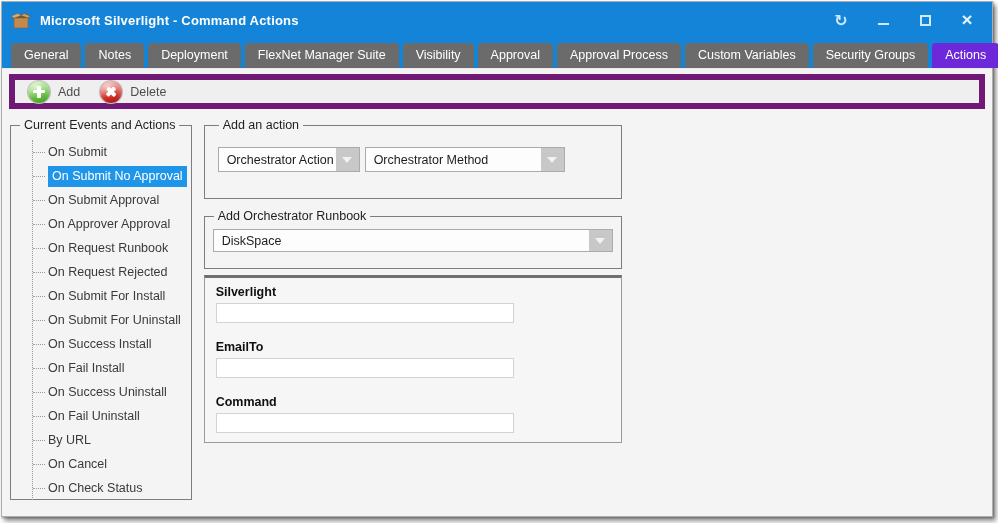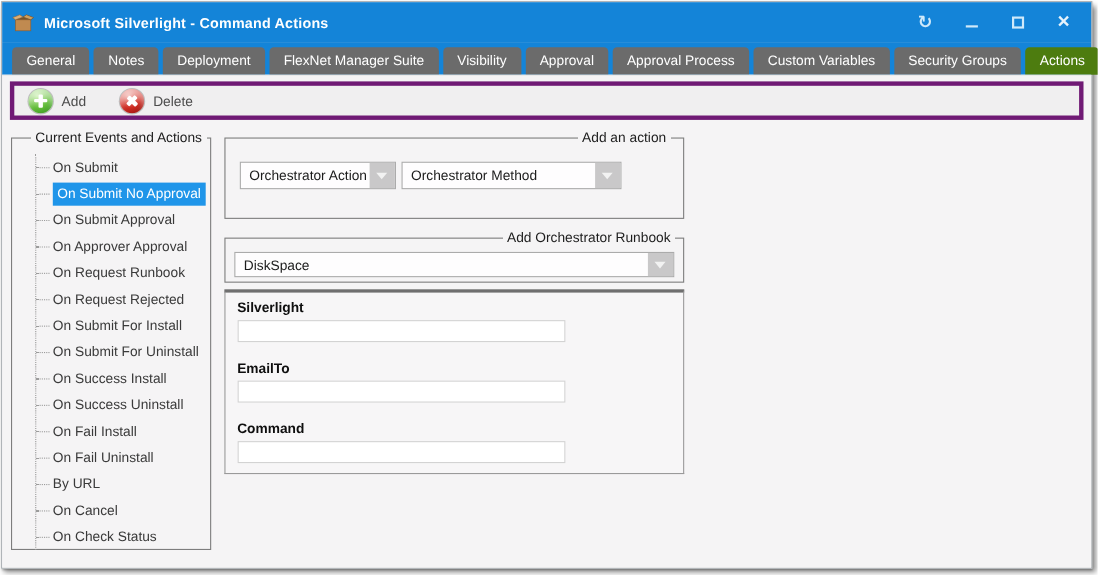--- a/index.html
+++ b/index.html
@@ -30,44 +30,44 @@
 
   
   .tabstrip {
     height:29px; background:#1484d8; display:flex; align-items:flex-end;
     padding:0 7px 0 9px; gap:4px; flex:0 0 auto;
   }
   .tab {
     background:#6b6b6b; color:#ffffff; font-size:12.5px; height:25px;
     padding:5px 13px 0 13px; border-radius:4px 4px 0 0; white-space:nowrap; cursor:pointer;
   }
-  .tab.active { background:#4d7c0f; }
+  .tab.active { background:#6d28d9; }
 
   
   .content { flex:1; background:#f5f4f5; border-top:1px solid #e9e9e9; }
 
   .toolbar {
     margin:5px 7px 0 7px; height:35px; background:#f0eff0;
-    border:4px solid #701a75; display:flex; align-items:center; gap:31px; padding-left:13px;
+    border:6px solid #701a75; display:flex; align-items:center; gap:20px; padding-left:13px;
   }
   .tool-btn { display:flex; align-items:center; gap:8px; cursor:pointer; }
   .tool-btn-label { font-size:12.5px; color:#4c4c4c; }
   .orb { position:relative; width:22px; height:22px; border-radius:50%; box-shadow:0 0 0 1px #bdbdbd, inset 0 6px 6px rgba(255,255,255,.55); }
   .orb-add { background:radial-gradient(circle at 36% 28%, #cdf0b2, #63bd3a 52%, #2f8e1a 95%); }
   .orb-del { background:radial-gradient(circle at 36% 28%, #f3b3ad, #cf2b22 52%, #8f100c 95%); }
   .orb .bar-h, .orb .bar-v { position:absolute; background:#ffffff; border-radius:1px; }
   .orb .bar-h { width:12px; height:3.6px; left:5px; top:9.2px; }
   .orb .bar-v { width:3.6px; height:12px; left:9.2px; top:5px; }
   .orb-del .bar-h { transform:rotate(45deg); width:11px; left:5.5px; }
   .orb-del .bar-v { transform:rotate(45deg); height:11px; top:5.5px; }
 
   .main { display:flex; padding:9px 0 0 8px; }
 
   fieldset { border:1px solid #7d7d7d; background:transparent; }
-  legend { font-size:12.5px; color:#1e1e1e; padding:0 4px; margin-left:1px;text-align:right; }
+  legend { font-size:12.5px; color:#1e1e1e; padding:0 4px; margin-left:1px; }
 
   
   .tree-box { width:180px; height:382px; padding:3px 4px 4px 8px; flex:0 0 auto; }
   .tree { margin:5px 0 0 13px; border-left:1px dotted #9b9b9b; }
   .tree-row { position:relative; height:24px; line-height:24px; padding-left:15px; font-size:12.5px; color:#3a3a3a; white-space:nowrap; cursor:pointer; }
   .tree-row::before { content:""; position:absolute; left:0; top:12px; width:12px; border-top:1px dotted #9b9b9b; }
   .tree-row span.selected { background:#1f95e9; color:#ffffff; padding:3px 4px 4px 4px; }
 
   
   .right-col { margin-left:12px; width:418px; display:flex; flex-direction:column; }
@@ -75,21 +75,21 @@
   .action-box { padding:7px 12px 15px 13px; height:81px; }
   .combo-row { display:flex; gap:5px; margin-top:8px; }
 
   .combo { height:25px; border:1px solid #ababab; background:#fefdfe; display:flex; align-items:stretch; cursor:pointer; }
   .combo-value { flex:1; font-size:12.5px; color:#1c1c1c; padding:0 8px; display:flex; align-items:center; white-space:nowrap; overflow:hidden; }
   .combo-arrow { width:23px; background:#c9c8c9; display:flex; align-items:center; justify-content:center; flex:0 0 auto; }
   .combo-arrow .tri-down { width:0; height:0; border-left:5px solid transparent; border-right:5px solid transparent; border-top:6px solid #f2f2f2; }
   .combo-action { width:142px; }
   .combo-method { width:200px; }
 
-  .runbook-box { margin-top:10px; padding:4px 8px 4px 8px; }
+  .runbook-box { margin-top:10px; padding:4px 8px 16px 8px; }
   .combo-runbook { width:100%; height:23px; margin-top:2px; }
 
   .param-panel {
     margin-top:6px; height:168px; background:#f7f6f7;
     border:1px solid #9a9a9a; border-top:3px solid #6f6f6f;
     padding:7px 11px;
   }
   .param-field { margin-bottom:17px; }
   .param-label { display:block; font-size:12.5px; font-weight:bold; color:#0f0f0f; margin-bottom:4px; }
   .param-input { width:298px; height:20px; border:1px solid #d3d3d3; background:#ffffff; font-size:12px; padding:1px 5px; font-family:"Liberation Sans",sans-serif; }
@@ -203,25 +203,25 @@
 
               <div class="tree-row">
                 <span>On Submit For Uninstall</span>
               </div>
 
               <div class="tree-row">
                 <span>On Success Install</span>
               </div>
 
               <div class="tree-row">
+                <span>On Fail Install</span>
+              </div>
+
+              <div class="tree-row">
                 <span>On Success Uninstall</span>
-              </div>
-
-              <div class="tree-row">
-                <span>On Fail Install</span>
               </div>
 
               <div class="tree-row">
                 <span>On Fail Uninstall</span>
               </div>
 
               <div class="tree-row">
                 <span>By URL</span>
               </div>
 

